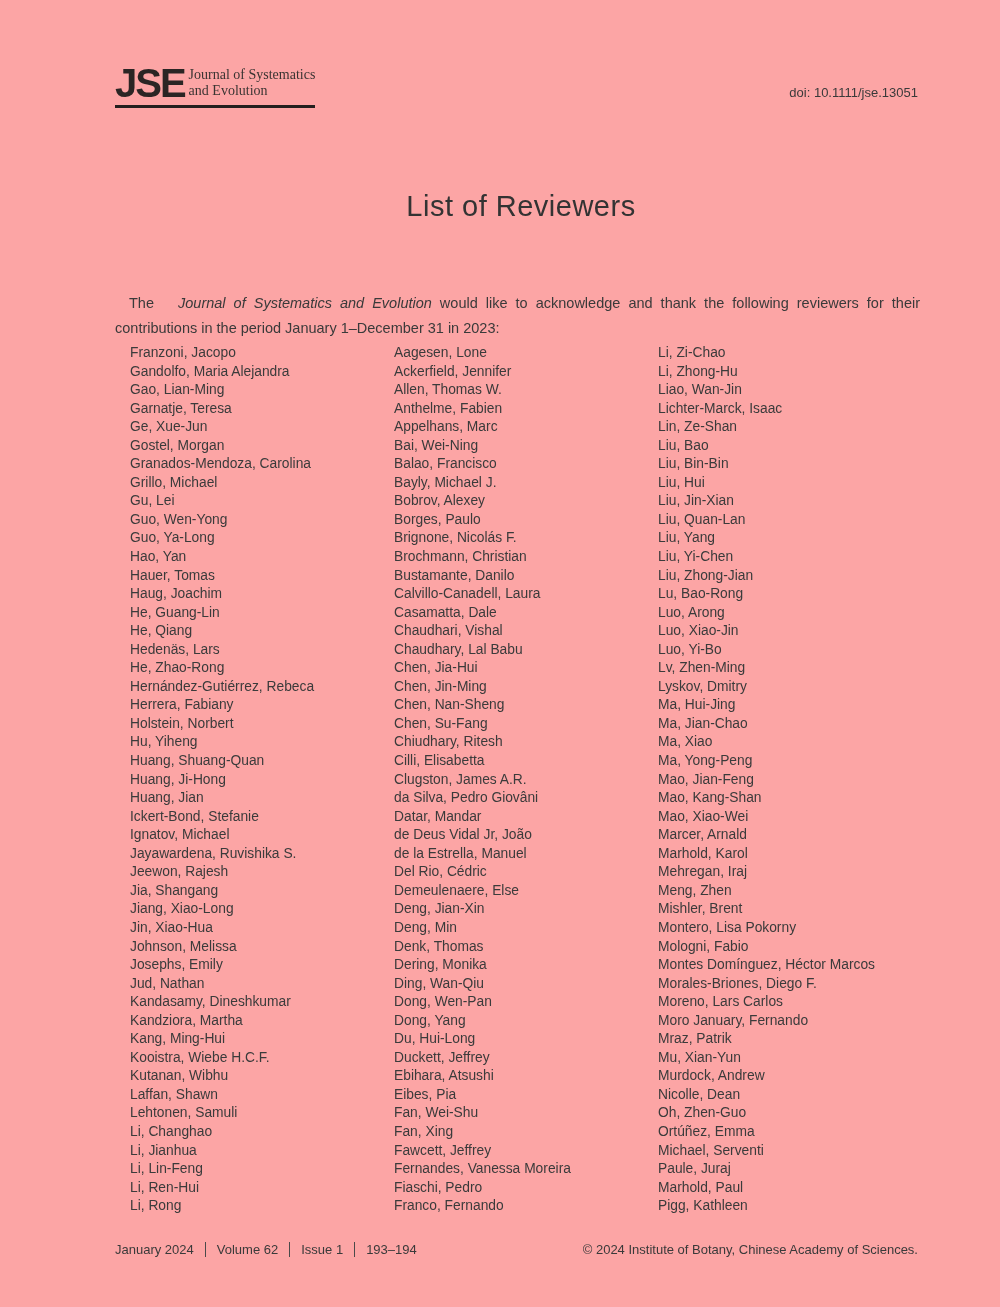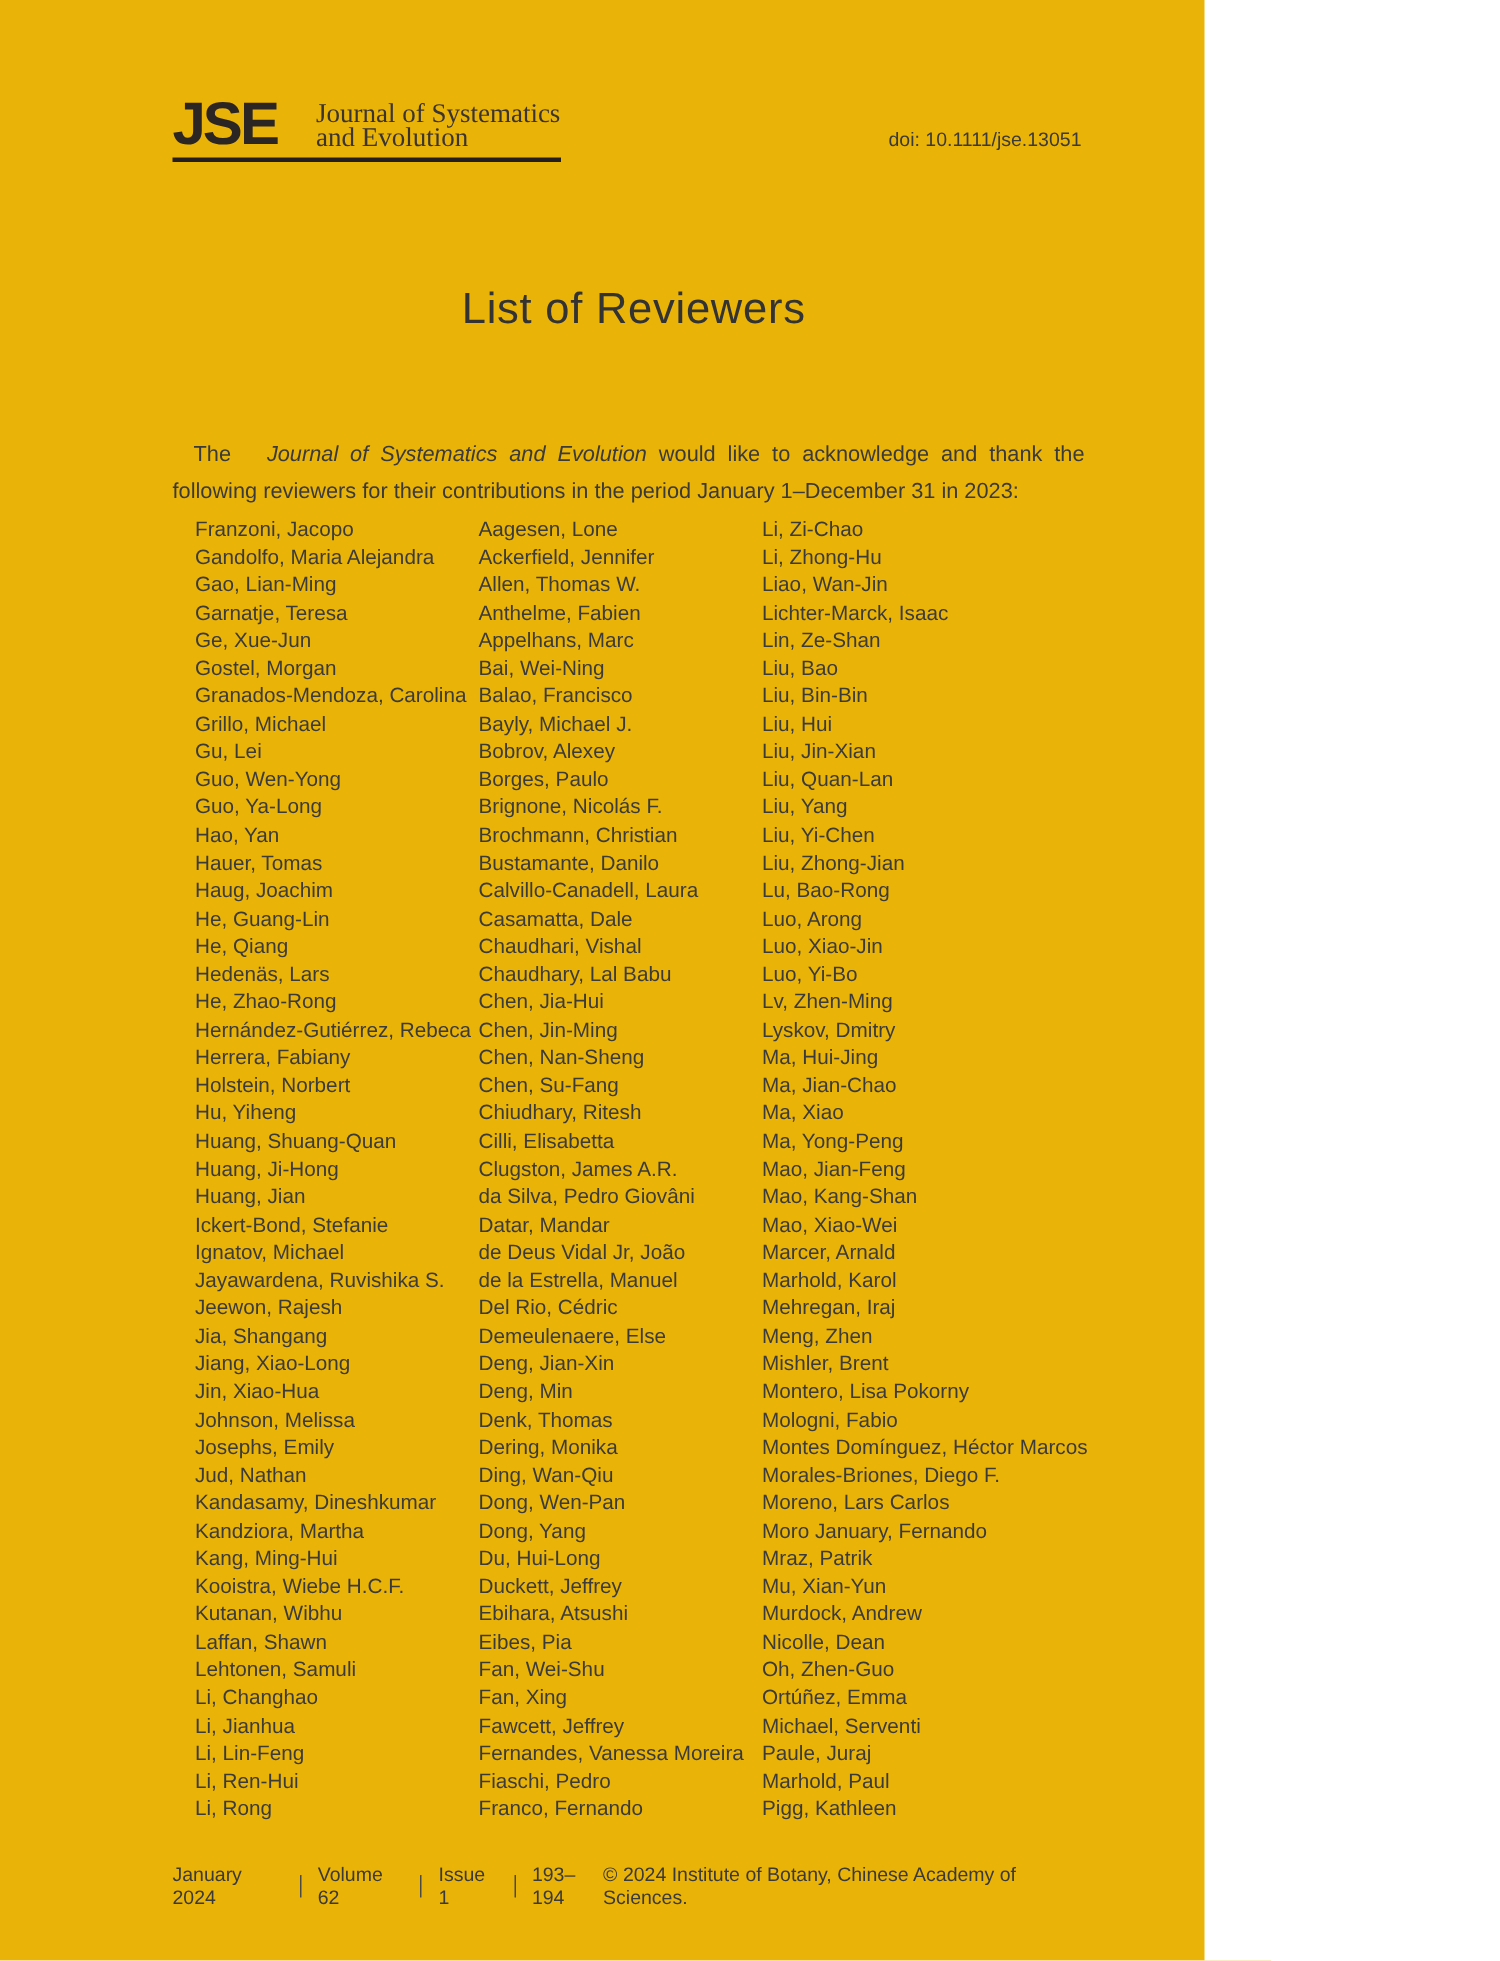--- a/index.html
+++ b/index.html
@@ -1,20 +1,20 @@
 <!DOCTYPE html>
 <html><head>
 <meta charset="utf-8">
 <style>
   html, body { margin: 0; padding: 0; background: #ffffff; }
   .page {
     position: relative;
-    width: 803px;
+    width: 1000px;
     height: 1307px;
-    background: #eab308;
+    background: #fca5a5;
     font-family: "Liberation Sans", "DejaVu Sans", sans-serif;
     color: #3a3a3a;
     overflow: hidden;
   }
 
   
   .header {
     position: absolute;
     top: 66px; left: 115px; right: 82px;
     display: flex;
@@ -31,24 +31,24 @@
   .logo-jse {
     font-family: "Liberation Sans", sans-serif;
     font-weight: bold;
     font-size: 40px;
     line-height: 34px;
     letter-spacing: -2px;
     color: #2b2524;
   }
   .journal-name {
     font-family: "Liberation Serif", "DejaVu Serif", serif;
-    font-size: 18px;
+    font-size: 14px;
     line-height: 16px;
     color: #3a3432;
-    margin-left: 26px;
+    margin-left: 4px;
     padding-top: 1px;
   }
   .doi {
     font-size: 13px;
     color: #3a3a3a;
     padding-bottom: 8px;
   }
 
   
   .title {

